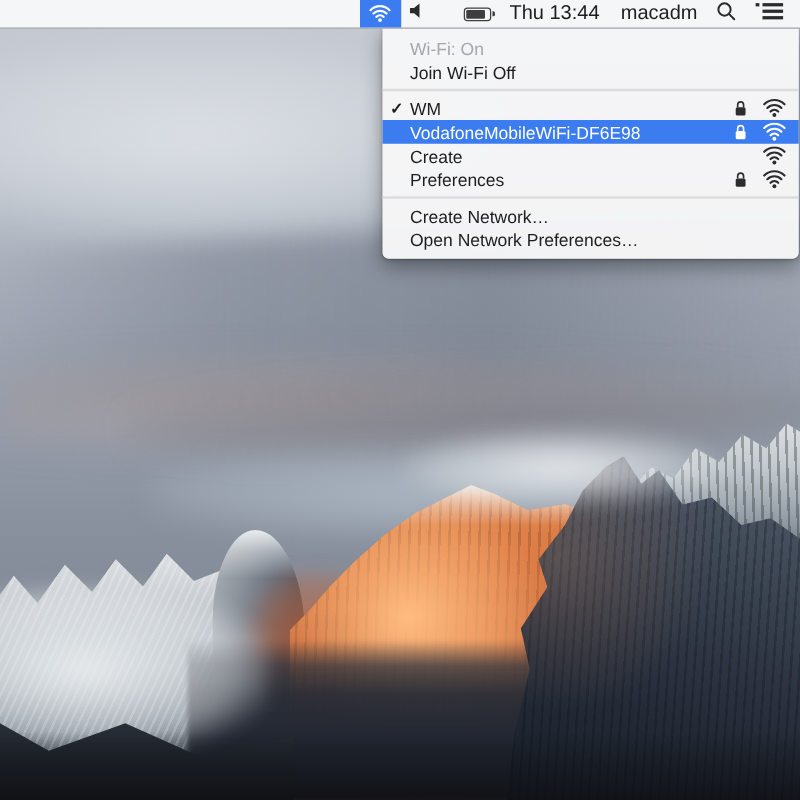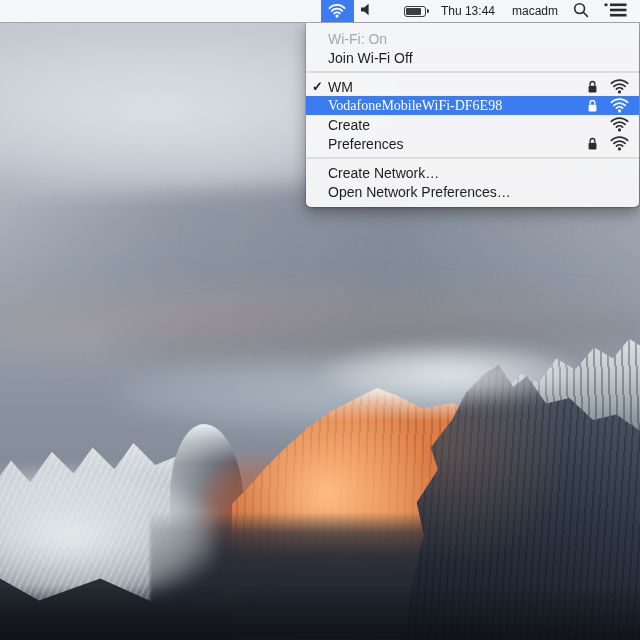--- a/index.html
+++ b/index.html
@@ -63,21 +63,21 @@
       linear-gradient(195deg,#5a6372 0%,#47505f 18%,#39424f 36%,#2d3542 54%,#232a36 72%,#181e28 100%);}
   .fog-mid{left:320px;top:343px;width:260px;height:62px;filter:blur(8px);
     background:radial-gradient(ellipse at 50% 50%,rgba(236,239,241,.9) 0%,rgba(236,239,241,.35) 55%,transparent 75%);}
   .bottom-shade{left:0;top:585px;width:640px;height:55px;
     background:linear-gradient(180deg,rgba(15,16,20,0) 0%,rgba(15,16,20,.55) 70%,rgba(12,13,16,.72) 100%);}
 
   
   .menubar{position:absolute;left:0;top:0;width:640px;height:22px;z-index:5;
     background:#f5f6f7;border-bottom:1px solid rgba(90,95,100,.55);
     display:flex;align-items:center;justify-content:flex-end;
-    color:#1d1d1f;font-size:12px;}
+    color:#1d1d1f;font-size:16px;}
   .mb-item{display:flex;align-items:center;height:22px;}
   .wifi-extra{width:33px;justify-content:center;background:#3b7cf0;}
   .wifi-extra svg{display:block;}
   .speaker-extra{margin-left:6px;}
   .battery-extra{margin-left:31px;}
   .battery-body{width:22px;height:11px;border:1.5px solid #3e3e40;border-radius:3px;position:relative;box-sizing:border-box;}
   .battery-fill{position:absolute;left:1px;top:1px;bottom:1px;width:15px;background:#3e3e40;border-radius:1px;}
   .battery-nub{width:2px;height:4px;background:#3e3e40;border-radius:0 1.5px 1.5px 0;margin-left:1px;}
   .clock-extra{margin-left:12px;}
   .user-extra{margin-left:17px;align-items:center;}
@@ -90,21 +90,21 @@
     border-radius:0 0 5px 5px;
     box-shadow:0 6px 16px rgba(0,0,0,.35),0 1px 3px rgba(0,0,0,.2),0 0 0 .5px rgba(0,0,0,.16);
     padding:7px 0 6px 0;
     font-size:14px;color:#1d1d1f;}
   .mi{height:19px;display:flex;align-items:center;padding:0 10px 0 6px;white-space:nowrap;}
   .mi .check{width:16px;flex:0 0 16px;font-size:13px;font-weight:bold;color:#1d1d1f;}
   .mi.disabled{color:#a6a6ab;}
   .mi .spacer{flex:1;}
   .mi .net-lock{display:flex;align-items:center;margin-right:12px;color:#2c2c2e;}
   .mi .net-wifi{display:flex;align-items:center;color:#2c2c2e;}
-  .mi.selected{background:#3b7cf0;color:#ffffff;font-family:Liberation Serif, serif;}
+  .mi.selected{background:#3b7cf0;color:#ffffff;}
   .mi.selected .net-lock,.mi.selected .net-wifi,.mi.selected .check{color:#ffffff;}
   .sep{height:2px;background:#dcdcdd;margin:4px 0;}
 </style>
 </head>
 <body>
 
 <div class="wallpaper">
   <div class="layer sky"></div>
   <div class="layer cloud-a"></div>
   <div class="layer cloud-b"></div>

